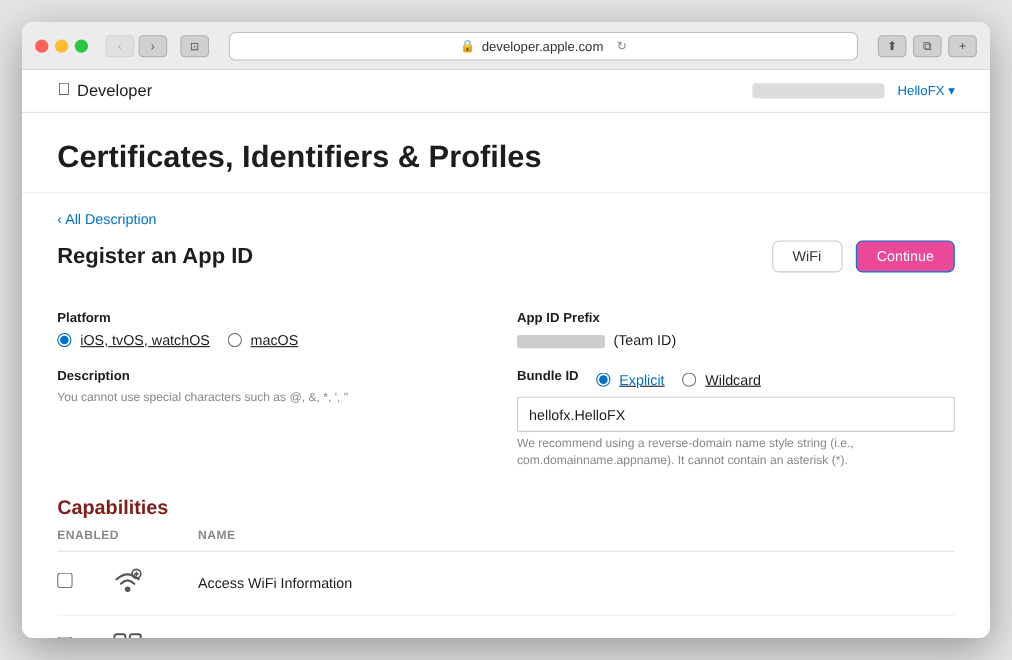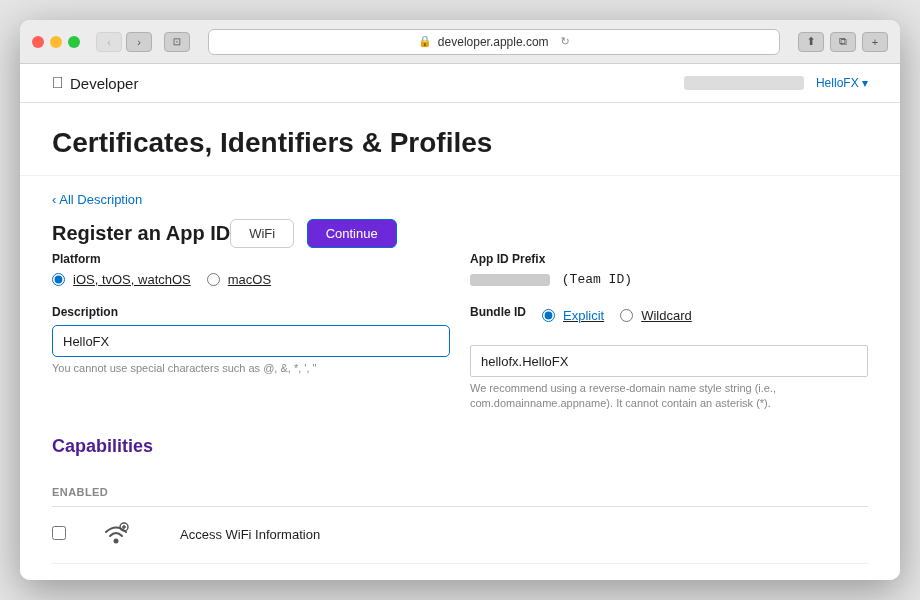--- a/index.html
+++ b/index.html
@@ -167,39 +167,39 @@
       font-size: 13px;
       color: #0070c9;
       cursor: pointer;
       margin-bottom: 12px;
       display: block;
     }
     .breadcrumb::before { content: '‹ '; }
     .section-header {
       display: flex;
       align-items: center;
-      justify-content: flex-start;
-      margin-bottom: 4px;
+      justify-content: space-between;
+      margin-bottom: 34px;
     }
     .section-title {
       font-size: 20px;
       font-weight: 700;
       color: #1d1d1f;
     }
     .btn {
       padding: 6px 18px;
       border-radius: 6px;
       font-size: 13px;
       cursor: pointer;
       border: 1px solid #ccc;
       background: white;
       color: #333;
     }
     .btn-primary {
-      background: #6d28d9;
+      background: #ec4899;
       color: white;
       border-color: #0070c9;
       margin-left: 8px;
     }
     .form-grid {
       display: grid;
       grid-template-columns: 1fr 1fr;
       gap: 20px;
       margin-bottom: 24px;
     }
@@ -241,55 +241,54 @@
     }
     .field-hint {
       font-size: 11px;
       color: #888;
       margin-top: 4px;
       line-height: 1.4;
     }
     .app-id-prefix-value {
       font-size: 13px;
       color: #1d1d1f;
-      font-family: Liberation Mono, monospace;
     }
     .app-id-prefix-blurred {
       display: inline-block;
       width: 80px;
       height: 12px;
       background: #ccc;
       border-radius: 3px;
       vertical-align: middle;
       margin-right: 4px;
     }
     .bundle-id-row {
       display: flex;
       align-items: center;
       gap: 16px;
-      margin-bottom: 20px;
+      margin-bottom: 6px;
     }
     .bundle-id-input {
       width: 100%;
       height: 32px;
       border: 1px solid #ccc;
       border-radius: 2px;
       padding: 0 10px;
       font-size: 13px;
       color: #1d1d1f;
       outline: none;
       background: white;
     }
     
     .capabilities-section {}
     .capabilities-title {
       font-size: 18px;
       font-weight: 700;
-      color: #4c1d95;
-      margin-bottom: 25px;
+      color: #7f1d1d;
+      margin-bottom: 4px;
     }
     .cap-table-header {
       display: grid;
       grid-template-columns: 48px 80px 1fr;
       padding: 4px 0 8px;
       border-bottom: 1px solid #e0e0e0;
     }
     .cap-col-label {
       font-size: 11px;
       font-weight: 600;
@@ -387,21 +386,20 @@
               </label>
               <label class="radio-item">
                 <input class="radio-input" type="radio" name="platform" style="">
                 <span>macOS</span>
               </label>
             </div>
           </div>
 
           <div>
             <div class="field-label">Description</div>
-            <input class="text-input" type="text" value="HelloFX" style="">
             <div class="field-hint">You cannot use special characters such as @, &amp;, *, ', "</div>
           </div>
         </div>
 
         <div>
 
           <div style="margin-bottom:18px;">
             <div class="field-label">App ID Prefix</div>
             <div class="app-id-prefix-value">
               <span class="app-id-prefix-blurred"></span>
@@ -426,20 +424,21 @@
           </div>
         </div>
       </div>
 
       <div class="capabilities-section">
         <h3 class="capabilities-title">Capabilities</h3>
 
         <div class="cap-table-header">
           <div class="cap-col-label">ENABLED</div>
           <div class="cap-col-label"></div>
+          <div class="cap-col-label">NAME</div>
         </div>
 
         <div class="cap-row">
           <div>
             <input type="checkbox" class="cap-checkbox" style="">
           </div>
           <div>
             <svg class="cap-icon-svg" viewBox="0 0 32 28">
               <circle cx="16" cy="22" r="2.5" fill="#555"></circle>
               <path d="M10 17 Q16 11 22 17" stroke="#555" stroke-width="2" fill="none" stroke-linecap="round"></path>

